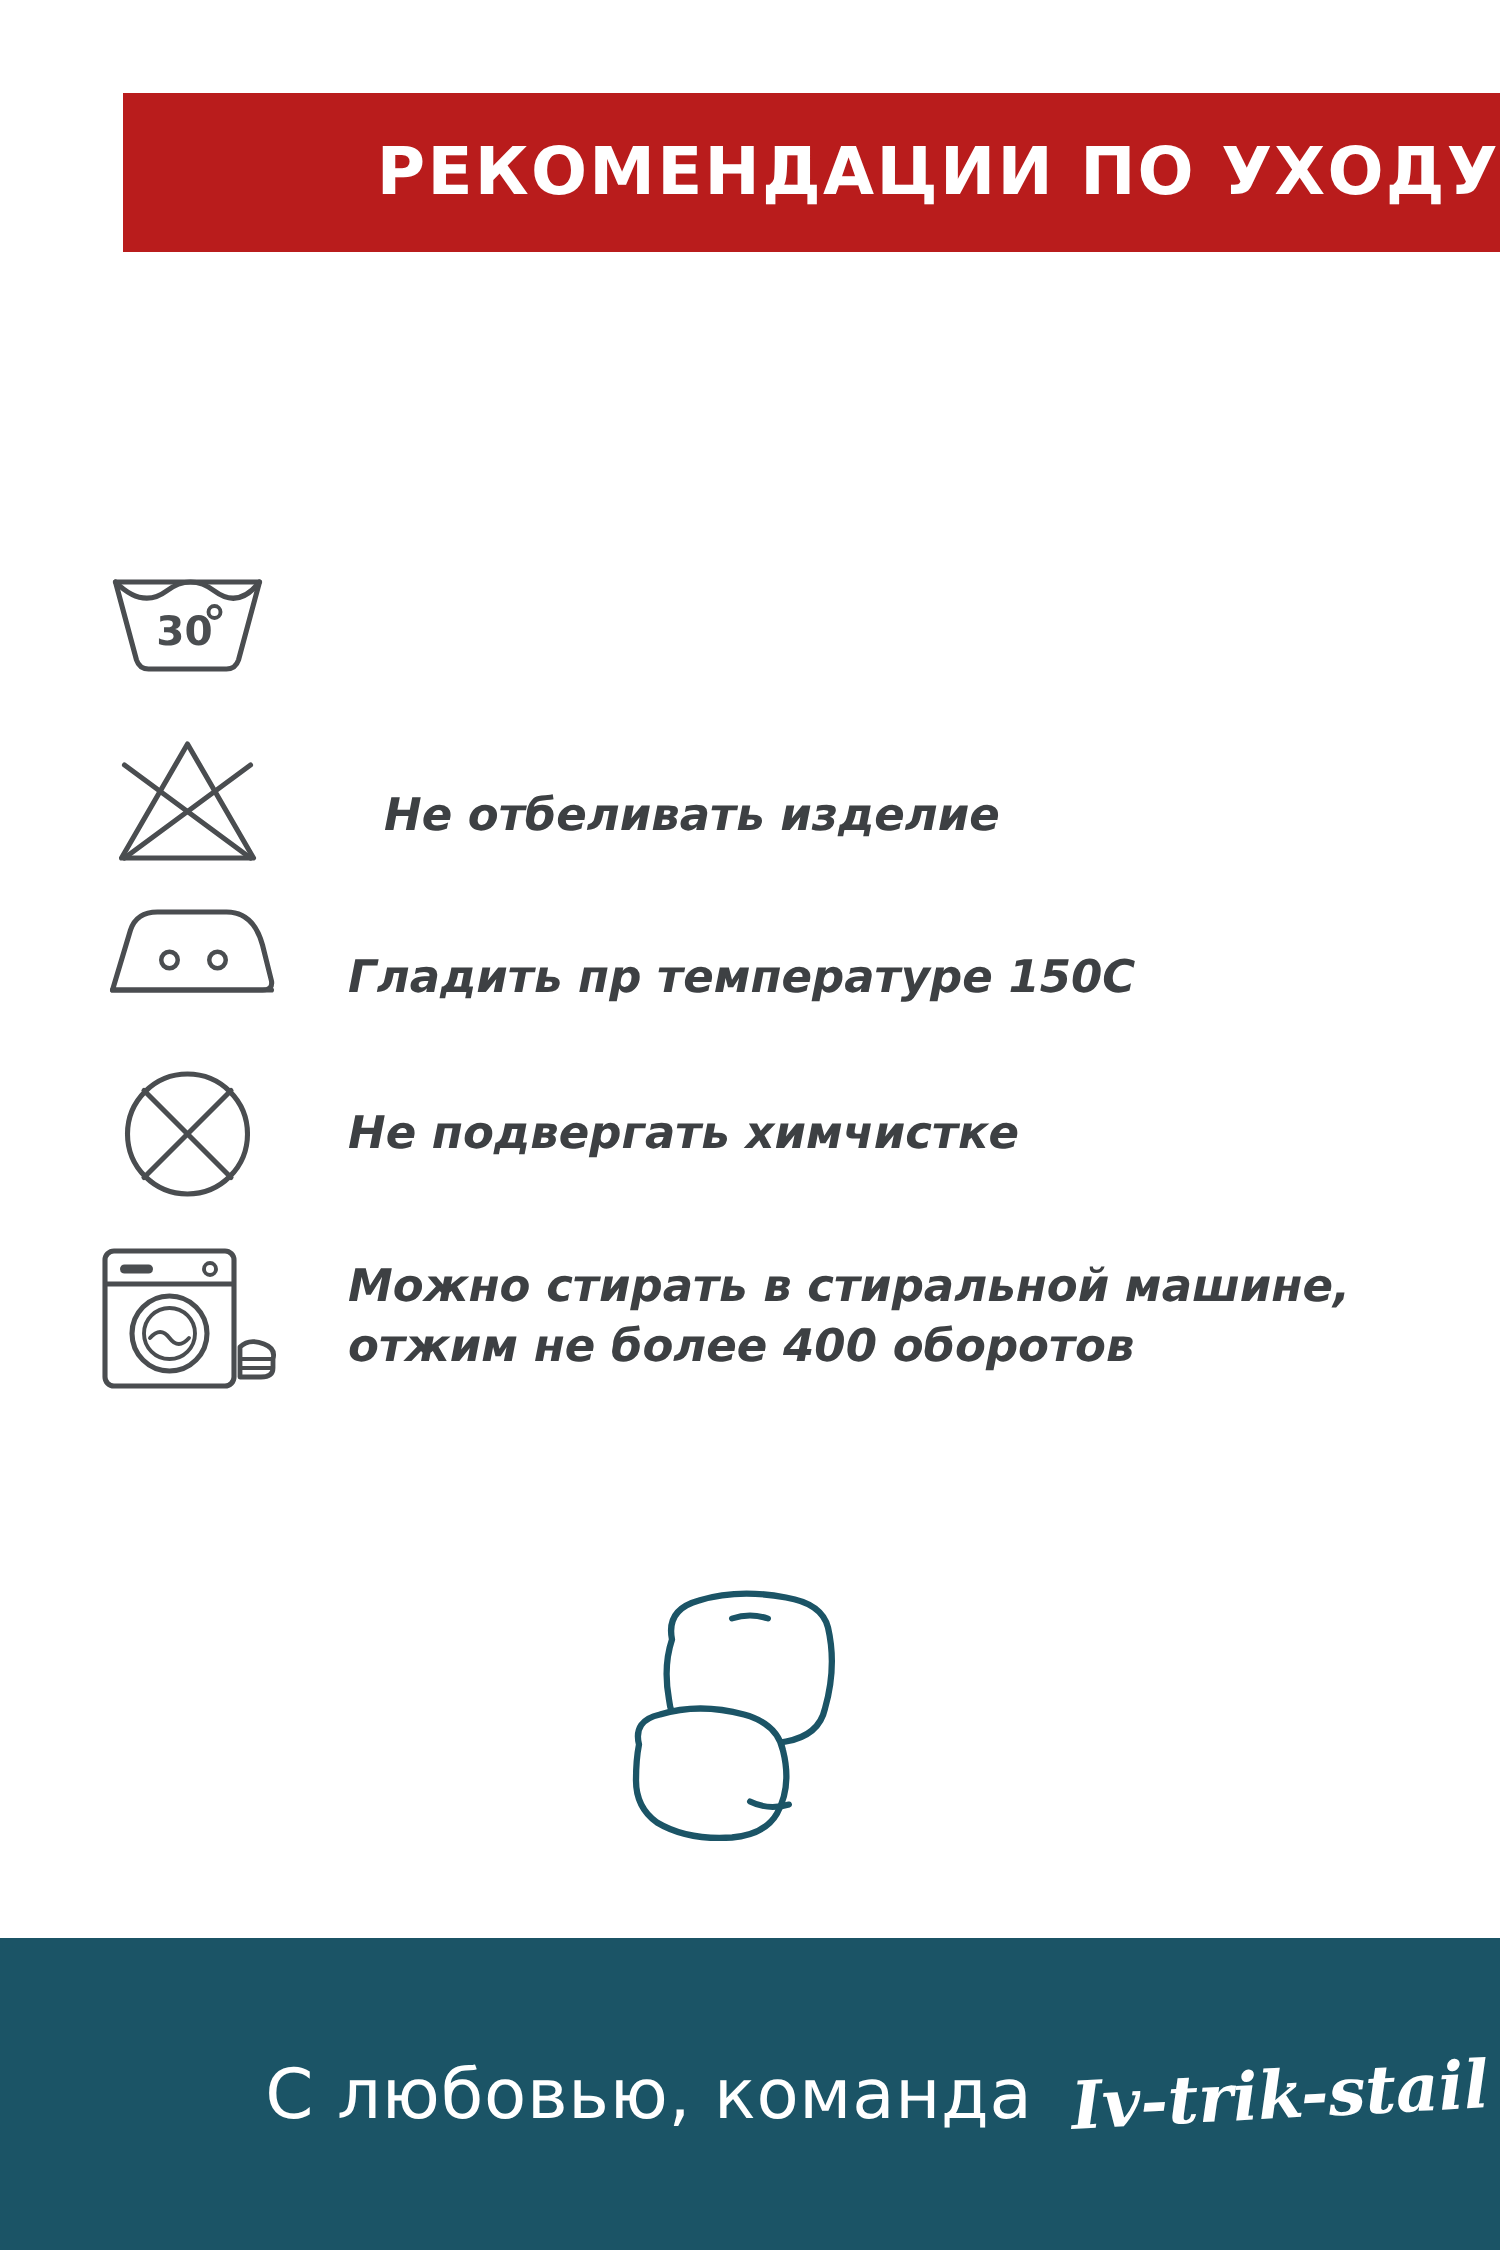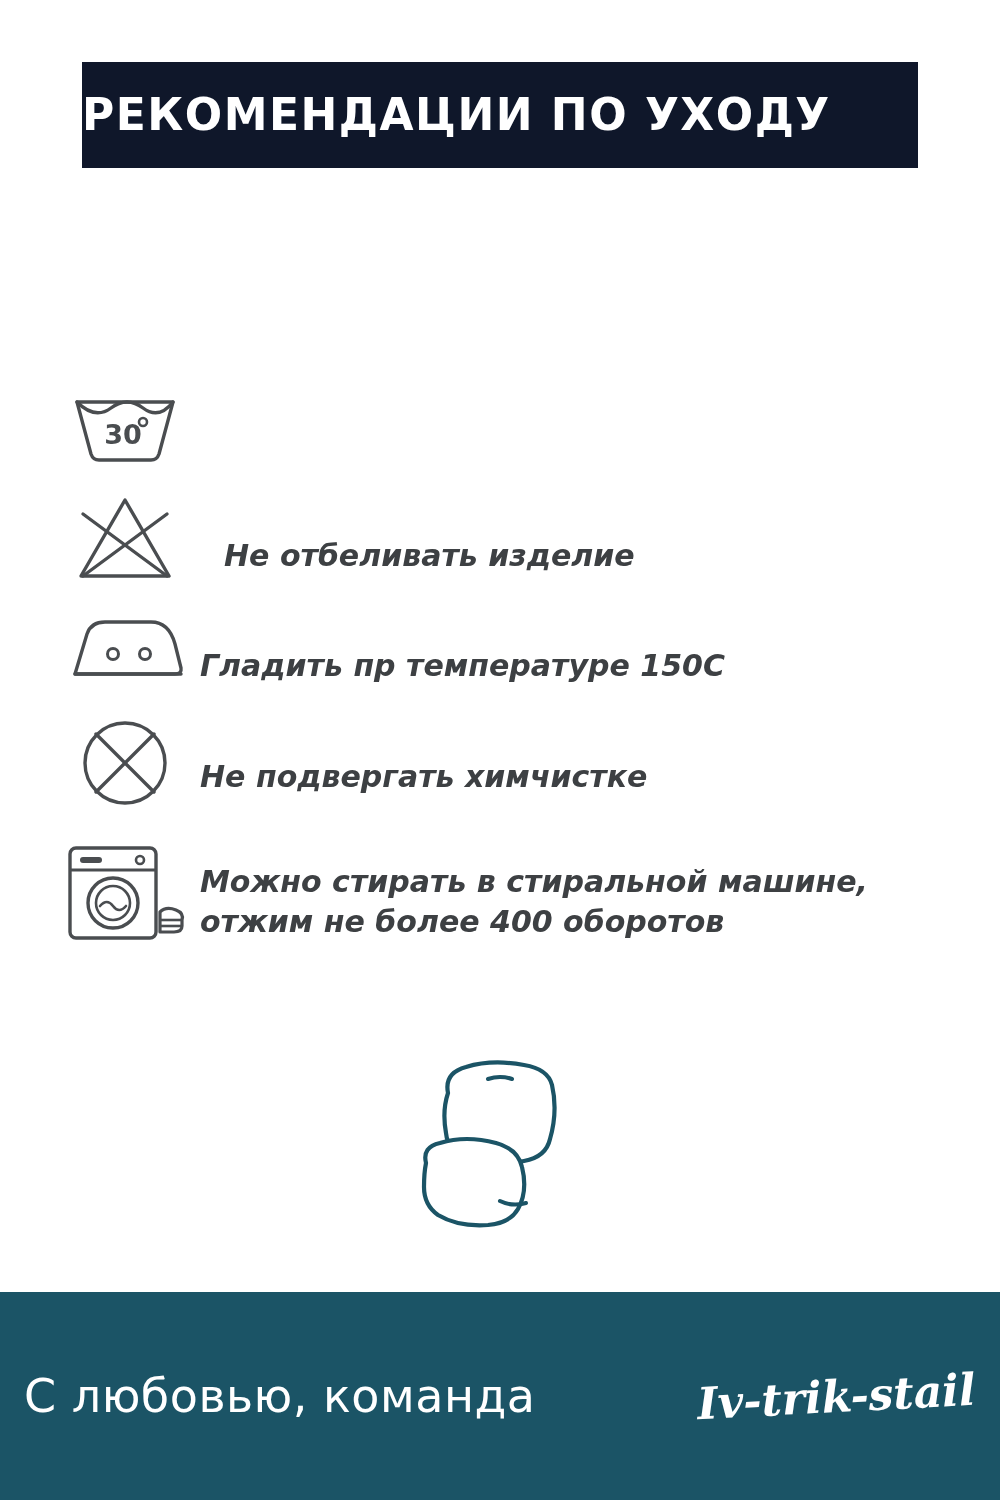--- a/index.html
+++ b/index.html
@@ -20,48 +20,49 @@
     width: 1000px;
     height: 1500px;
     background: #ffffff;
   }
 
   
   .header-band {
     position: absolute;
     left: 82px;
     top: 62px;
-    width: 836px;
+    width: 918px;
     height: 106px;
-    background: #0f172a;
+    background: #b91c1c;
     display: flex;
     align-items: center;
-    justify-content: flex-start;
+    justify-content: flex-end;
   }
   .header-title {
     color: #ffffff;
     font-family: "DejaVu Sans", sans-serif;
     font-weight: bold;
     font-size: 44px;
     letter-spacing: 1.5px;
     white-space: nowrap;
     line-height: 1;
   }
 
   
   .care-list {
     position: absolute;
     left: 50px;
     top: 372px;
     width: 900px;
   }
   .care-row {
     display: flex;
-    align-items: center;
+    align-items: flex-start;
     margin-bottom: 8px;
+    gap: 32px;
   }
   .care-icon {
     width: 150px;
     min-width: 150px;
     display: flex;
     align-items: center;
     justify-content: center;
   }
   .care-text {
     color: #3d4043;
@@ -107,23 +108,23 @@
     width: 1000px;
     height: 208px;
     background: #1b5466;
     display: flex;
     align-items: center;
     justify-content: center;
   }
   .footer-inner {
     display: flex;
     align-items: baseline;
-    justify-content: space-between;
+    justify-content: flex-end;
     width: 100%;
-    padding: 0 24px;
+    padding: 0 7px;
     box-sizing: border-box;
   }
   .footer-text {
     color: #ffffff;
     font-family: "DejaVu Sans", sans-serif;
     font-weight: 500;
     font-size: 46px;
     letter-spacing: 0.5px;
     white-space: nowrap;
   }

